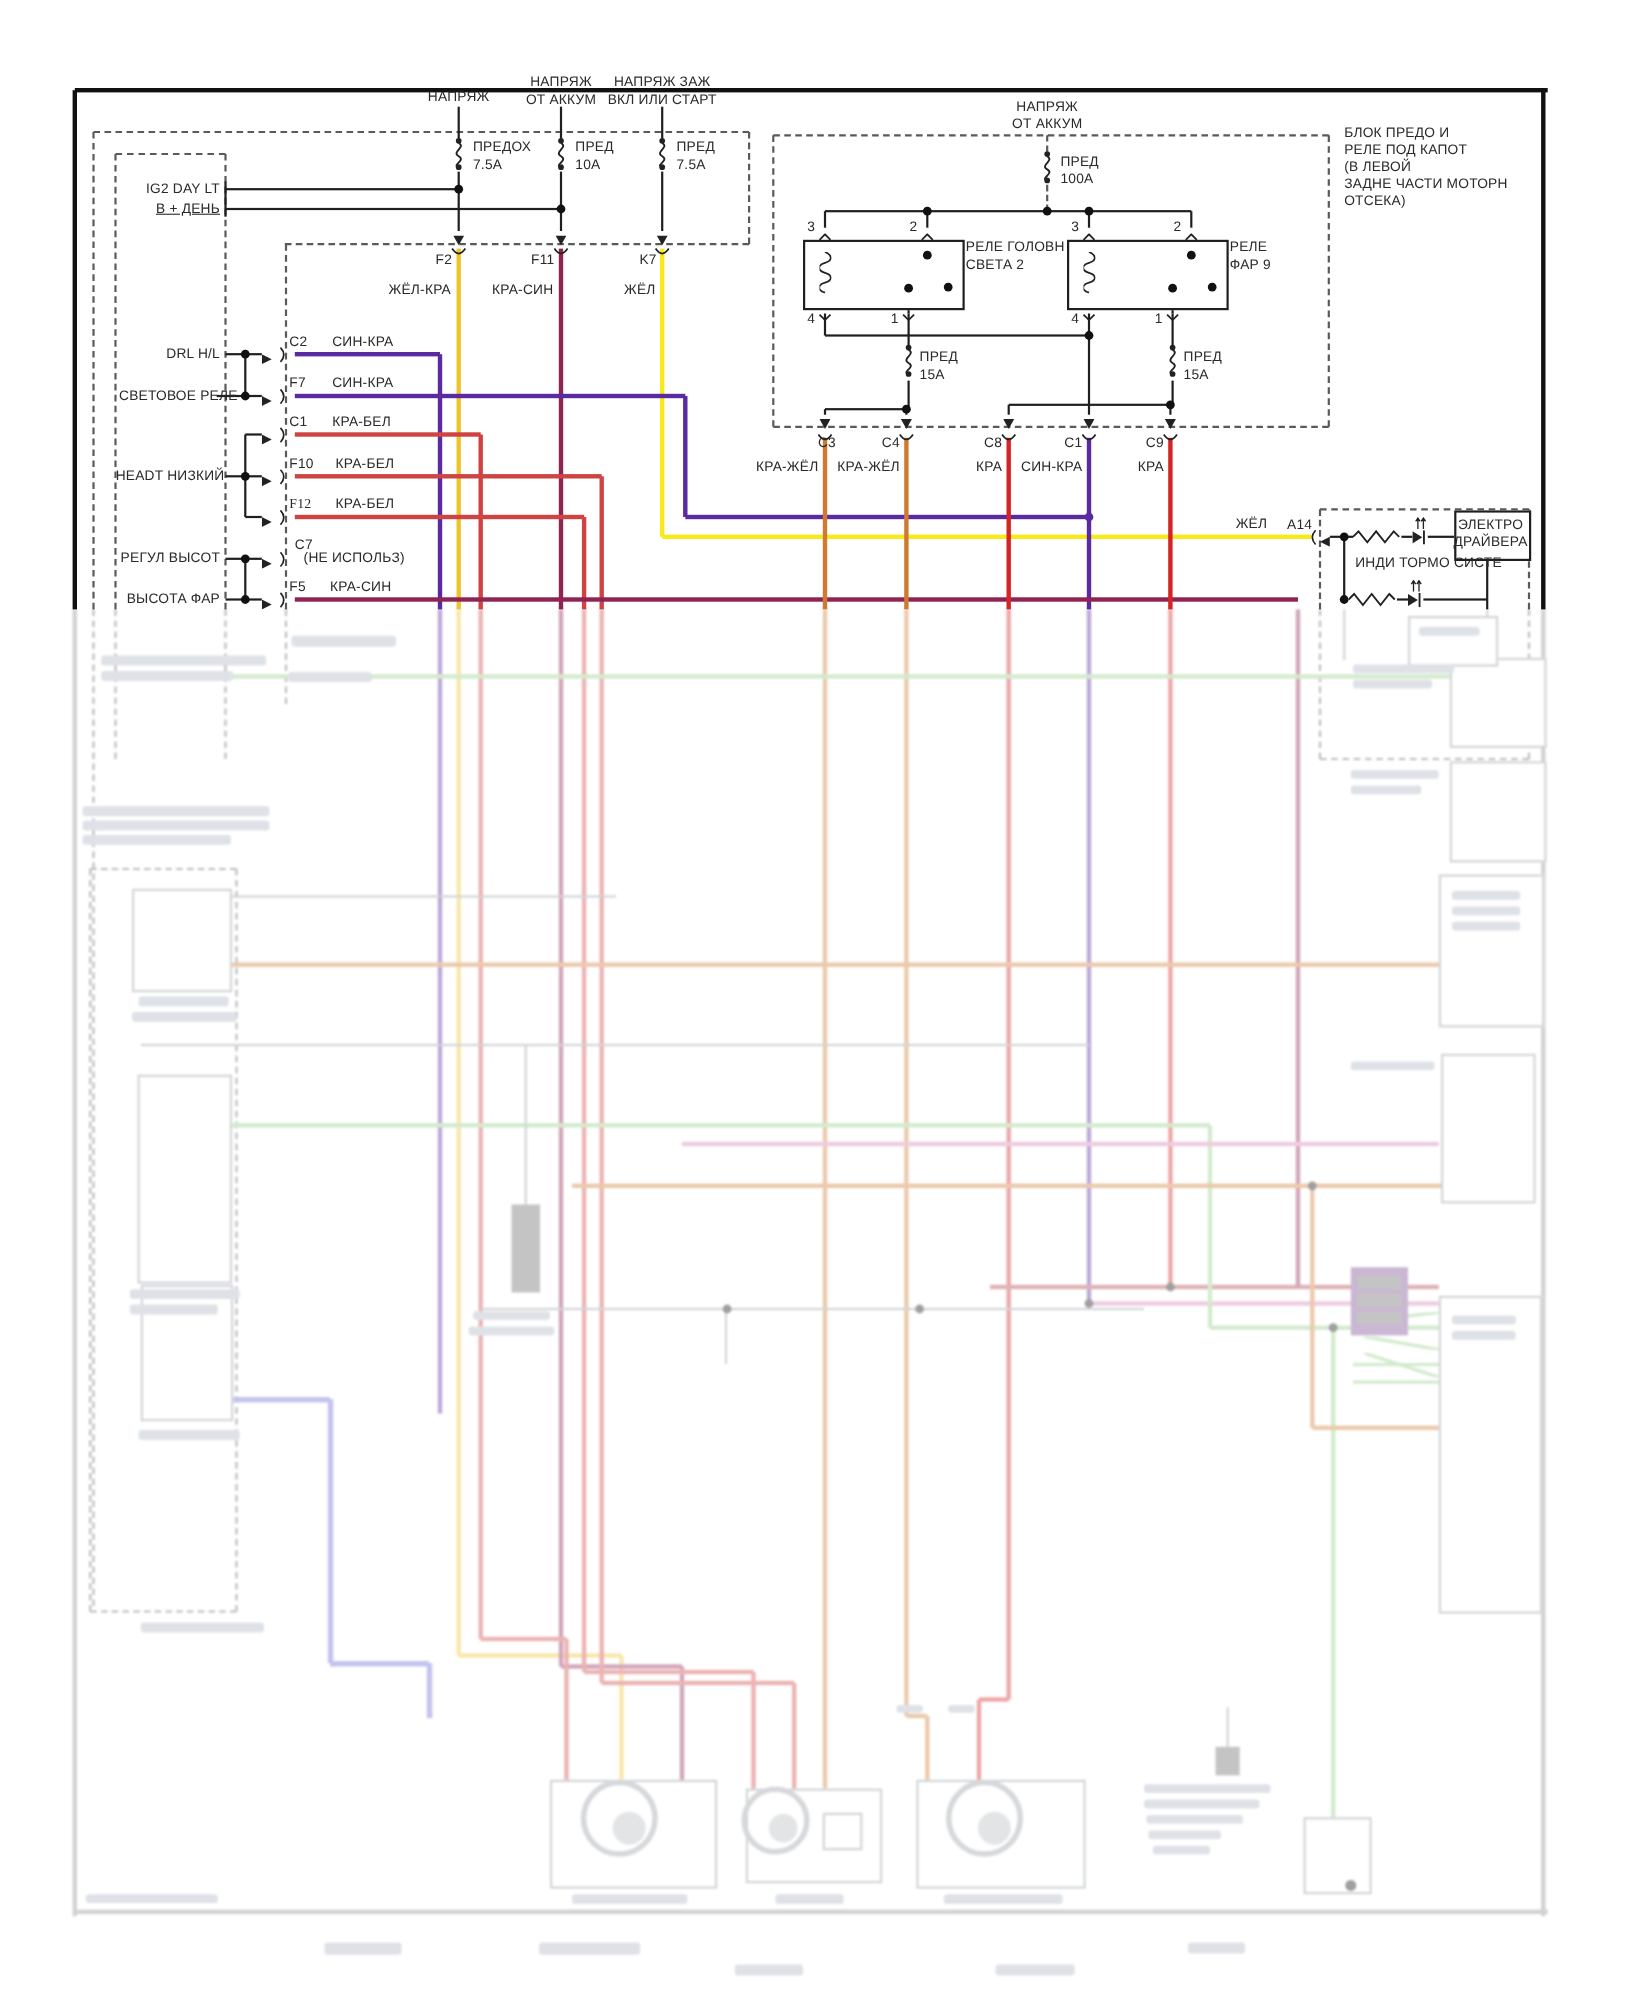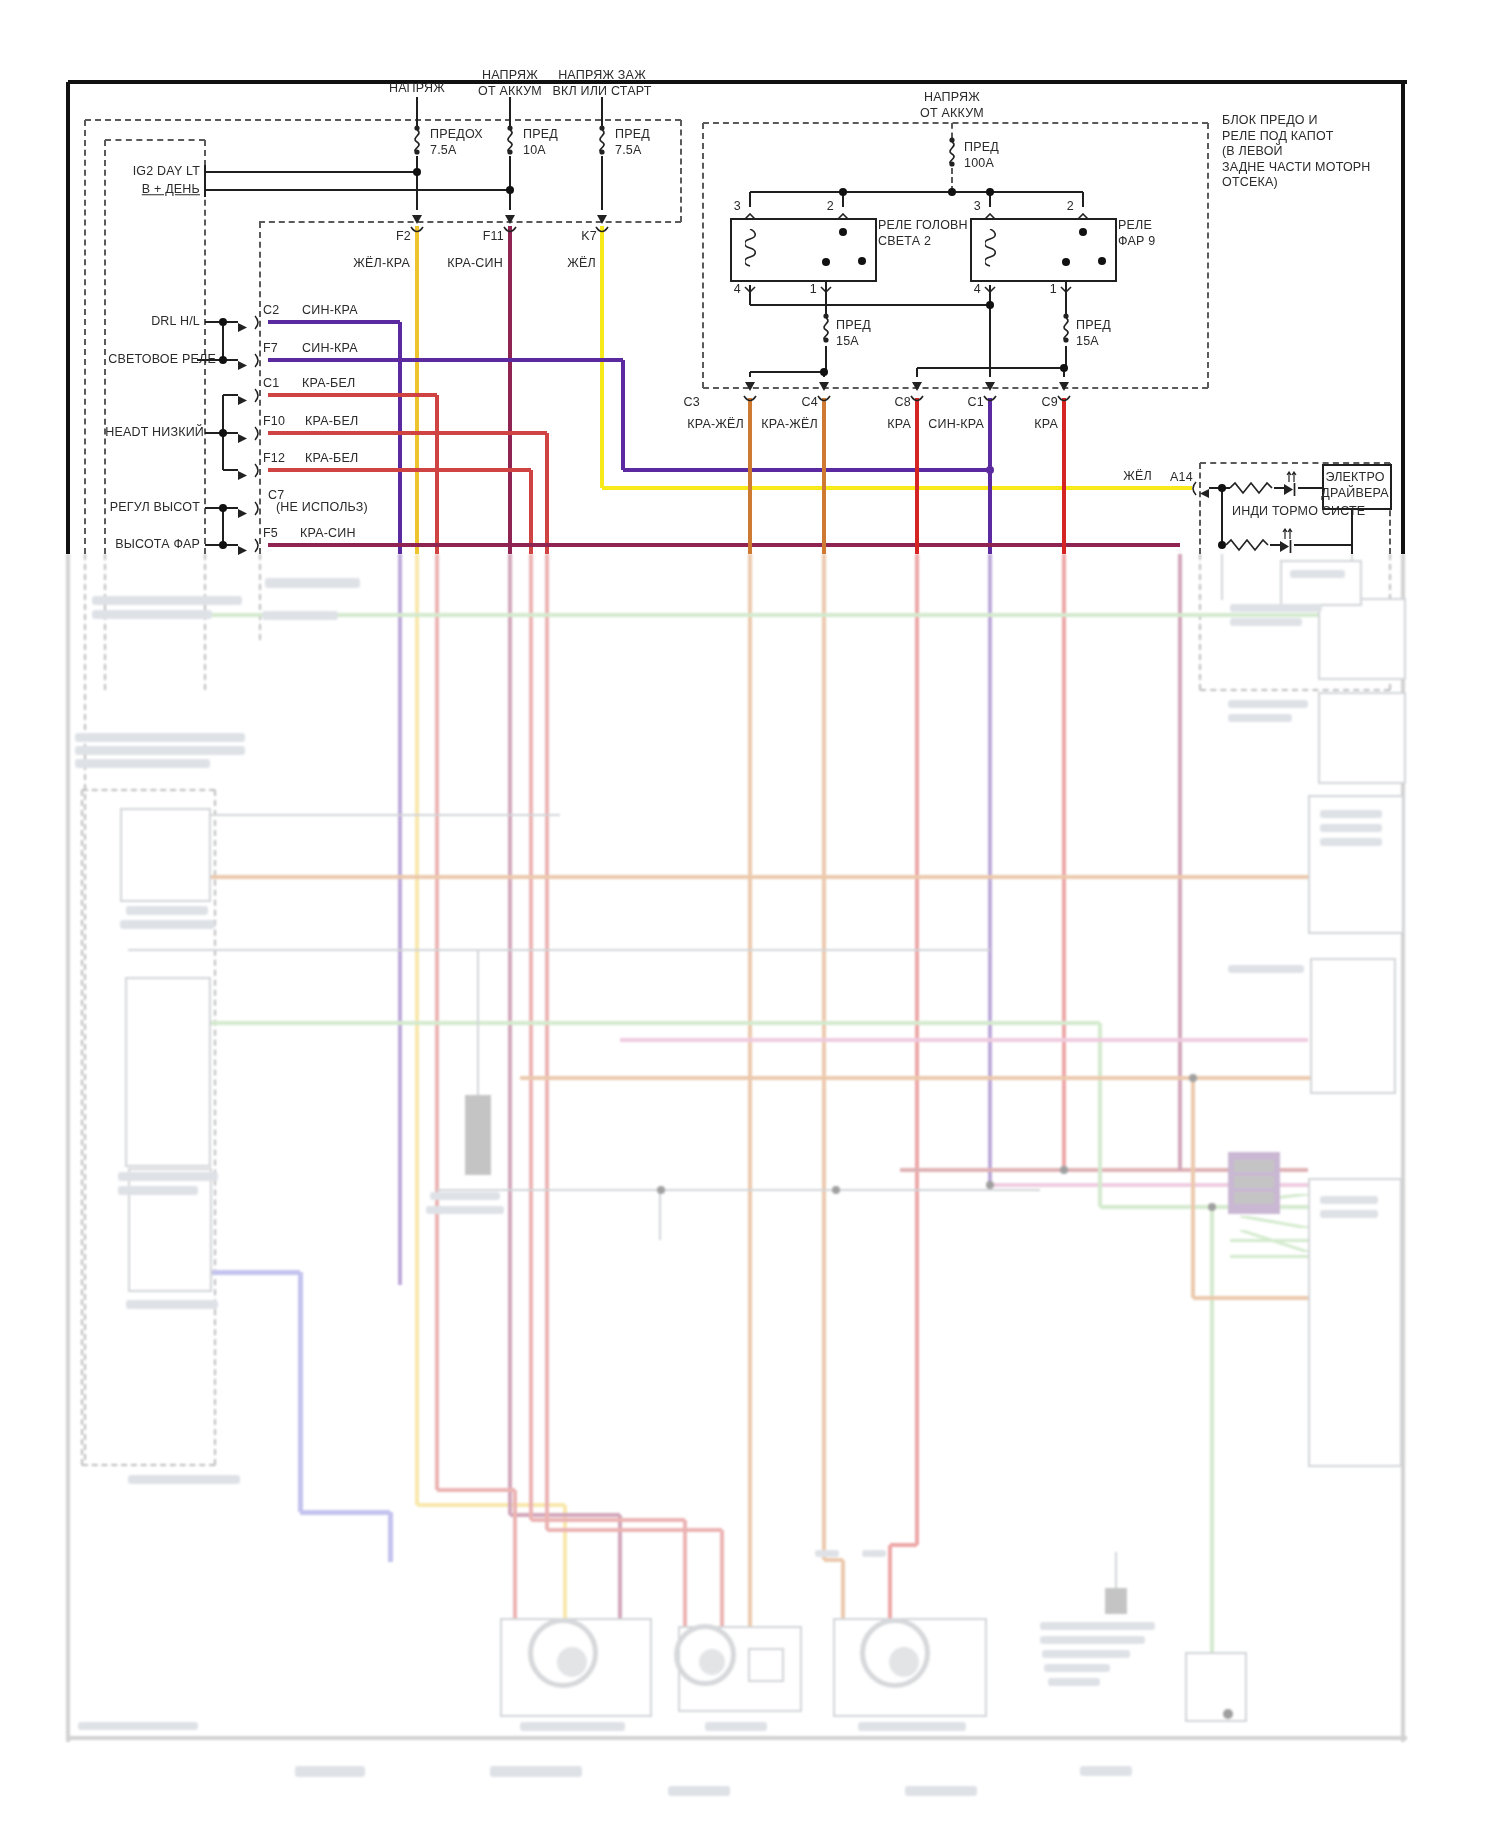--- a/index.html
+++ b/index.html
@@ -523,39 +523,39 @@
       <div class="lb" style="top: 264px; left: 503px; transform: translate(-100%, -50%); text-align: right;">КРА-СИН</div>
       <div class="lb" style="top: 264px; left: 596px; transform: translate(-100%, -50%); text-align: right;">ЖЁЛ</div>
       <div class="lb" style="top: 311px; left: 263px; transform: translateY(-50%);">C2</div>
       <div class="lb" style="top: 311px; left: 302px; transform: translateY(-50%);">СИН-КРА</div>
       <div class="lb" style="top: 349px; left: 263px; transform: translateY(-50%);">F7</div>
       <div class="lb" style="top: 349px; left: 302px; transform: translateY(-50%);">СИН-КРА</div>
       <div class="lb" style="top: 384px; left: 263px; transform: translateY(-50%);">C1</div>
       <div class="lb" style="top: 384px; left: 302px; transform: translateY(-50%);">КРА-БЕЛ</div>
       <div class="lb" style="top: 422px; left: 263px; transform: translateY(-50%);">F10</div>
       <div class="lb" style="top: 422px; left: 305px; transform: translateY(-50%);">КРА-БЕЛ</div>
-      <div class="lb" style="top: 459px; left: 263px; transform: translateY(-50%);">F12</div>
+      <div class="lb" style="top: 459px; left: 263px; transform: translateY(-50%); font-family: Liberation Serif, serif;">F12</div>
       <div class="lb" style="top: 459px; left: 305px; transform: translateY(-50%);">КРА-БЕЛ</div>
       <div class="lb" style="top: 496px; left: 268px; transform: translateY(-50%);">C7</div>
       <div class="lb" style="top: 508px; left: 276px; transform: translateY(-50%);">(НЕ ИСПОЛЬЗ)</div>
       <div class="lb" style="top: 534px; left: 263px; transform: translateY(-50%);">F5</div>
       <div class="lb" style="top: 534px; left: 300px; transform: translateY(-50%);">КРА-СИН</div>
       <div class="lb" style="top: 207px; left: 741px; transform: translate(-100%, -50%); text-align: right;">3</div>
       <div class="lb" style="top: 207px; left: 834px; transform: translate(-100%, -50%); text-align: right;">2</div>
       <div class="lb" style="top: 290px; left: 741px; transform: translate(-100%, -50%); text-align: right;">4</div>
       <div class="lb" style="top: 290px; left: 817px; transform: translate(-100%, -50%); text-align: right;">1</div>
       <div class="lb" style="top: 207px; left: 981px; transform: translate(-100%, -50%); text-align: right;">3</div>
       <div class="lb" style="top: 207px; left: 1074px; transform: translate(-100%, -50%); text-align: right;">2</div>
       <div class="lb" style="top: 290px; left: 981px; transform: translate(-100%, -50%); text-align: right;">4</div>
       <div class="lb" style="top: 290px; left: 1057px; transform: translate(-100%, -50%); text-align: right;">1</div>
       <div class="lb" style="top: 233px; left: 878px; transform: translateY(-50%);">РЕЛЕ ГОЛОВН
 СВЕТА 2</div>
       <div class="lb" style="top: 233px; left: 1118px; transform: translateY(-50%);">РЕЛЕ
 ФАР 9</div>
-      <div class="lb" style="top: 403px; left: 700px; transform: translate(-100%, -50%); text-align: right;">C3</div>
+      <div class="lb" style="top: 403px; left: 760px; transform: translate(-100%, -50%); text-align: right;">C3</div>
       <div class="lb" style="top: 403px; left: 818px; transform: translate(-100%, -50%); text-align: right;">C4</div>
       <div class="lb" style="top: 403px; left: 911px; transform: translate(-100%, -50%); text-align: right;">C8</div>
       <div class="lb" style="top: 403px; left: 984px; transform: translate(-100%, -50%); text-align: right;">C1</div>
       <div class="lb" style="top: 403px; left: 1058px; transform: translate(-100%, -50%); text-align: right;">C9</div>
       <div class="lb" style="top: 425px; left: 744px; transform: translate(-100%, -50%); text-align: right;">КРА-ЖЁЛ</div>
       <div class="lb" style="top: 425px; left: 818px; transform: translate(-100%, -50%); text-align: right;">КРА-ЖЁЛ</div>
       <div class="lb" style="top: 425px; left: 911px; transform: translate(-100%, -50%); text-align: right;">КРА</div>
       <div class="lb" style="top: 425px; left: 984px; transform: translate(-100%, -50%); text-align: right;">СИН-КРА</div>
       <div class="lb" style="top: 425px; left: 1058px; transform: translate(-100%, -50%); text-align: right;">КРА</div>
       <div class="lb" style="top: 152px; left: 1222px; transform: translateY(-50%);">БЛОК ПРЕДО И

